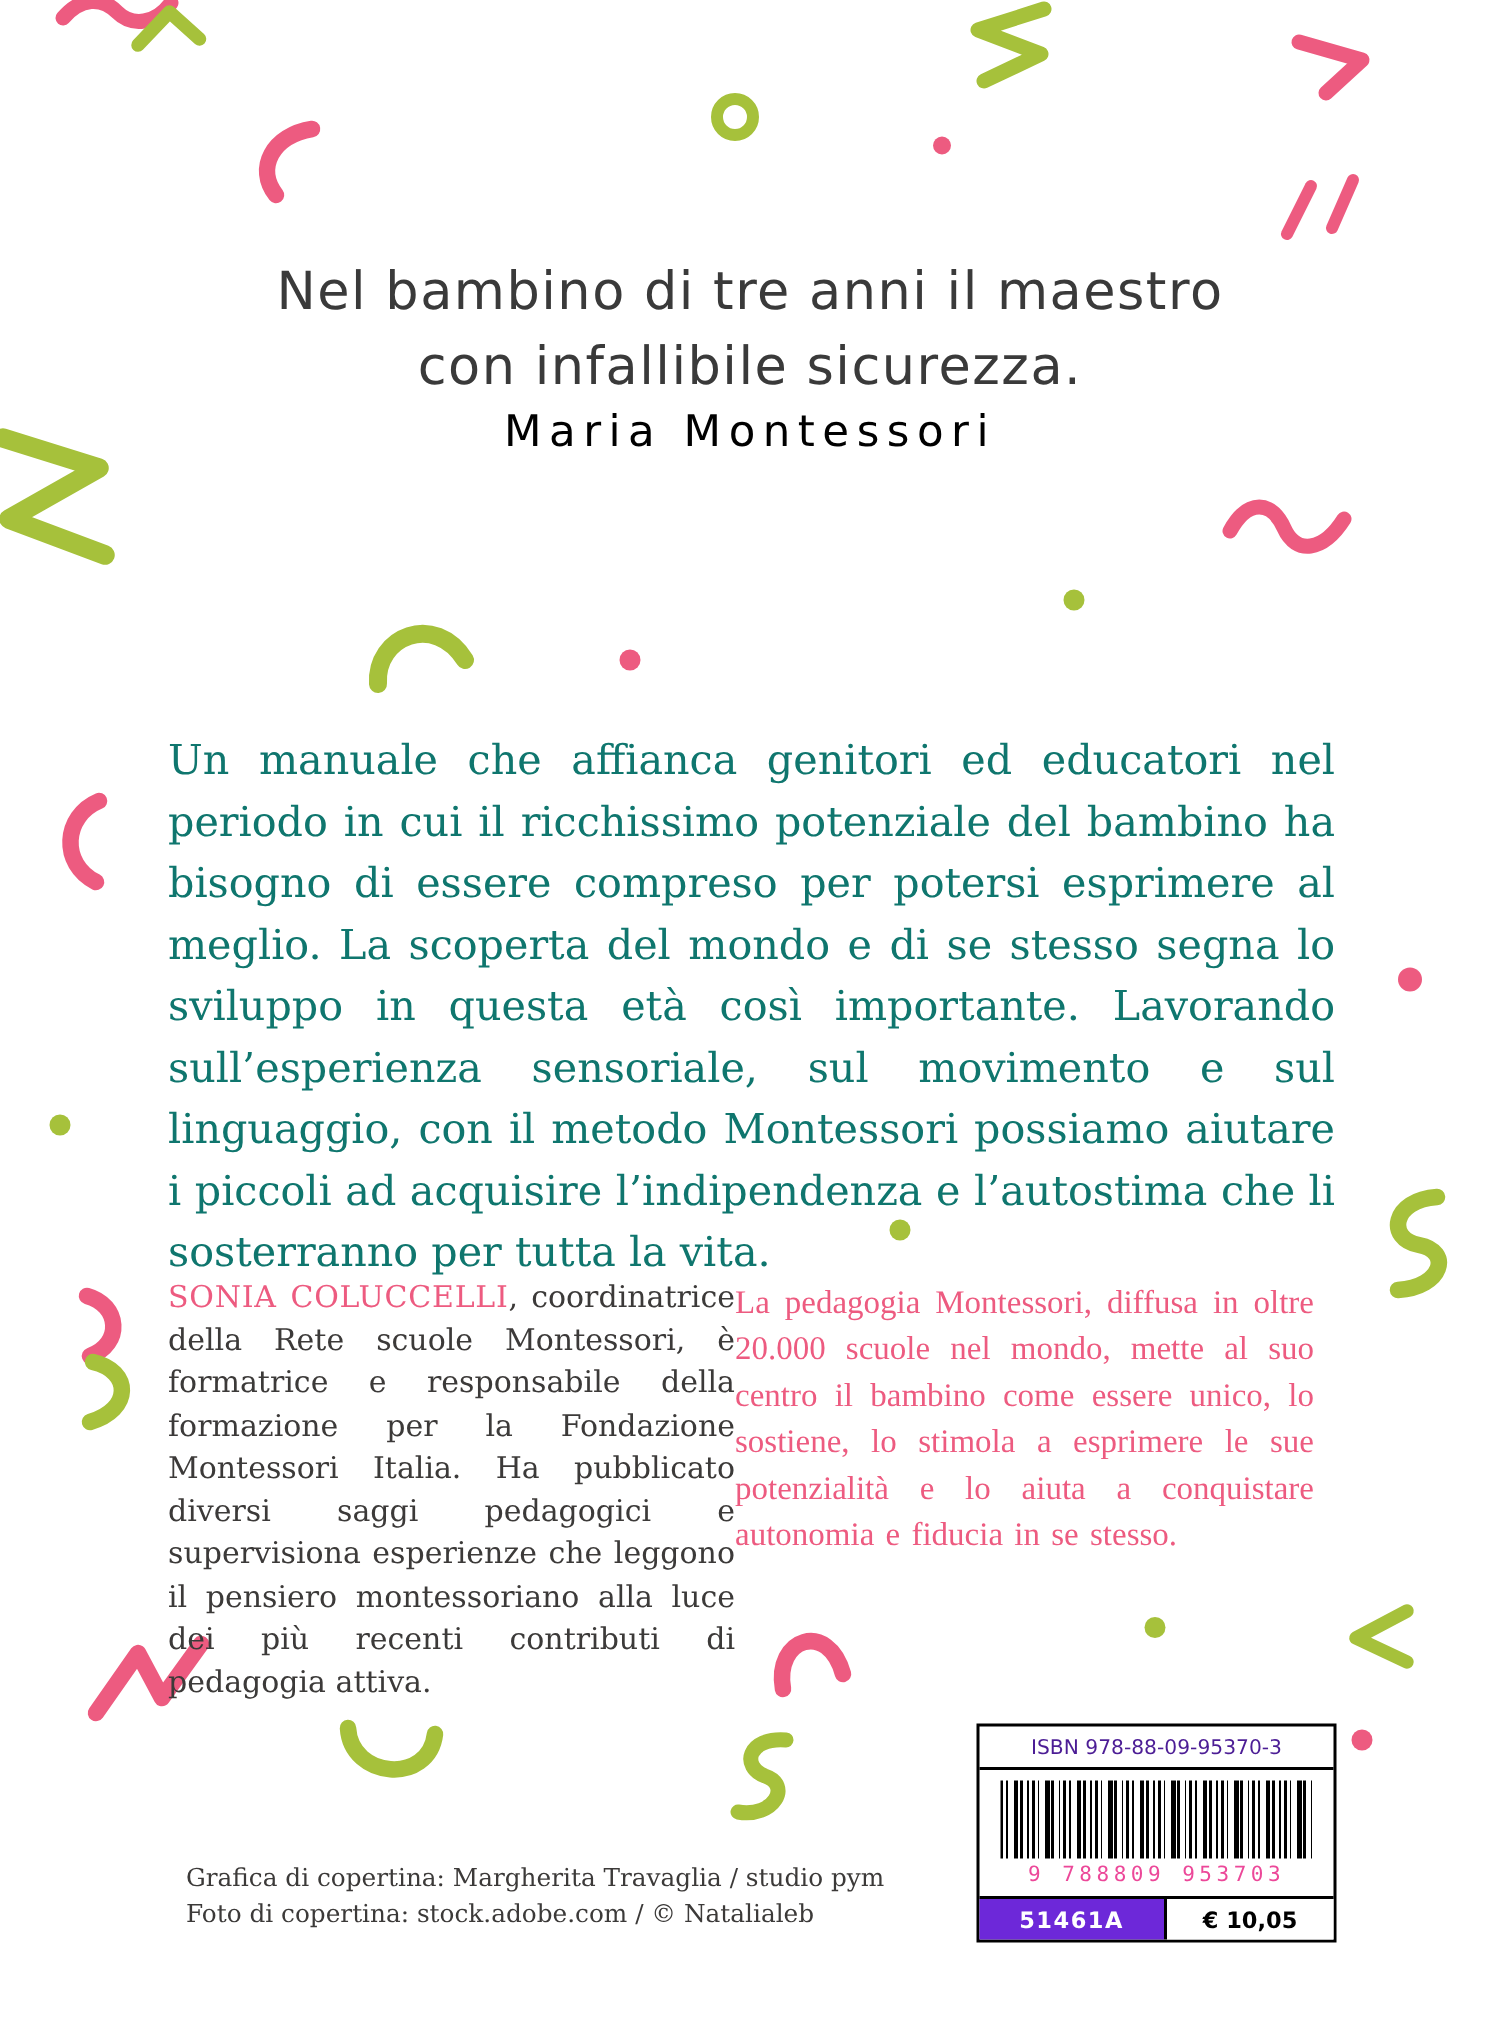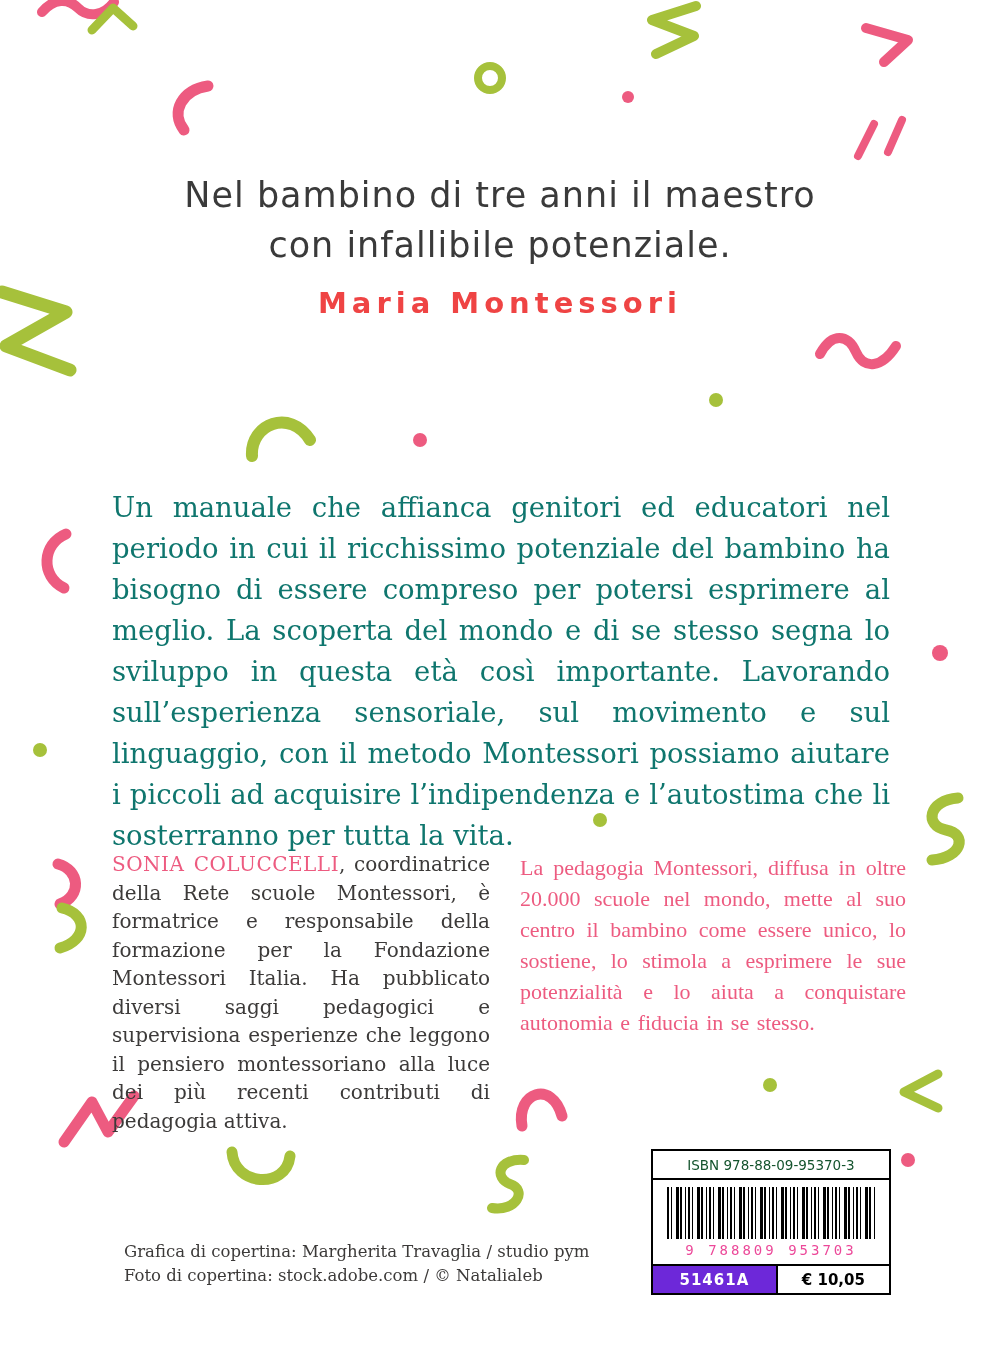--- a/index.html
+++ b/index.html
@@ -29,46 +29,44 @@
     font-family:"DejaVu Sans", sans-serif;
     color:#3a3a3a;
   }
   .quote-line{
     font-size:35px;
     line-height:50px;
     letter-spacing:1px;
     font-weight:500;
   }
   .attribution{
-    margin-top:16px;
     font-size:29px;
     letter-spacing:5px;
-    color:#ef4444;
-    font-weight:700;
+    color:#000000;
+    font-weight:400;
   }
 
   
   .description{
     position:absolute;
     left:112px;top:487px;
     width:778px;
     font-size:27.5px;
     line-height:41px;
     text-align:justify;
     color:#0f766e;
     margin:0;
   }
 
   
   .columns{
     position:absolute;
     left:112px;top:850px;
     width:794px;
     display:flex;
-    gap:30px;
     align-items:flex-start;
   }
   .bio{
     width:378px;
     margin:0;
     font-size:20px;
     line-height:28.5px;
     text-align:justify;
     color:#3c3a39;
   }
@@ -106,21 +104,21 @@
     background:#ffffff;
     border:2px solid #000;
     box-sizing:border-box;
     font-family:"DejaVu Sans", sans-serif;
   }
   .isbn{
     text-align:center;
     font-size:13.5px;
     padding:6px 0 5px 0;
     border-bottom:2px solid #000;
-    color:#14532d;
+    color:#4c1d95;
   }
   .bars{
     height:52px;
     margin:7px 14px 2px 14px;
     background-image:repeating-linear-gradient(90deg,
       #000 0px,#000 2px,#fff 2px,#fff 4px,
       #000 4px,#000 5px,#fff 5px,#fff 9px,
       #000 9px,#000 12px,#fff 12px,#fff 13px,
       #000 13px,#000 15px,#fff 15px,#fff 18px,
       #000 18px,#000 19px,#fff 19px,#fff 21px);
@@ -222,21 +220,21 @@
 
     <circle cx="185" cy="1310" r="7" fill="#ed5b80"></circle>
 
     <path d="M552,1340 L574,1349" stroke="#a6c13b" stroke-width="9" fill="none" stroke-linecap="round"></path>
   </svg>
 
   <div class="content">
 
     <div class="quote-block">
       <div class="quote-line">Nel bambino di tre anni il maestro</div>
-      <div class="quote-line">con infallibile potenziale.</div>
+      <div class="quote-line">con infallibile sicurezza.</div>
       <div class="attribution">Maria Montessori</div>
     </div>
 
     <p class="description">Un manuale che affianca genitori ed educatori nel periodo in cui il ricchissimo potenziale del bambino ha bisogno di essere compreso per potersi esprimere al meglio. La scoperta del mondo e di se stesso segna lo sviluppo in questa età così importante. Lavorando sull’esperienza sensoriale, sul movimento e sul linguaggio, con il metodo Montessori possiamo aiutare i piccoli ad acquisire l’indipendenza e l’autostima che li sosterranno per tutta la vita.</p>
 
     <div class="columns">
       <p class="bio"><span class="bio-name">SONIA COLUCCELLI</span><span>, coordinatrice della Rete scuole Montessori, è formatrice e responsabile della formazione per la Fondazione Montessori Italia. Ha pubblicato diversi saggi pedagogici e supervisiona esperienze che leggono il pensiero montessoriano alla luce dei più recenti contributi di pedagogia attiva.</span></p>
       <p class="blurb">La pedagogia Montessori, diffusa in oltre 20.000 scuole nel mondo, mette al suo centro il bambino come essere unico, lo sostiene, lo stimola a esprimere le sue potenzialità e lo aiuta a conquistare autonomia e fiducia in se stesso.</p>
     </div>
 

